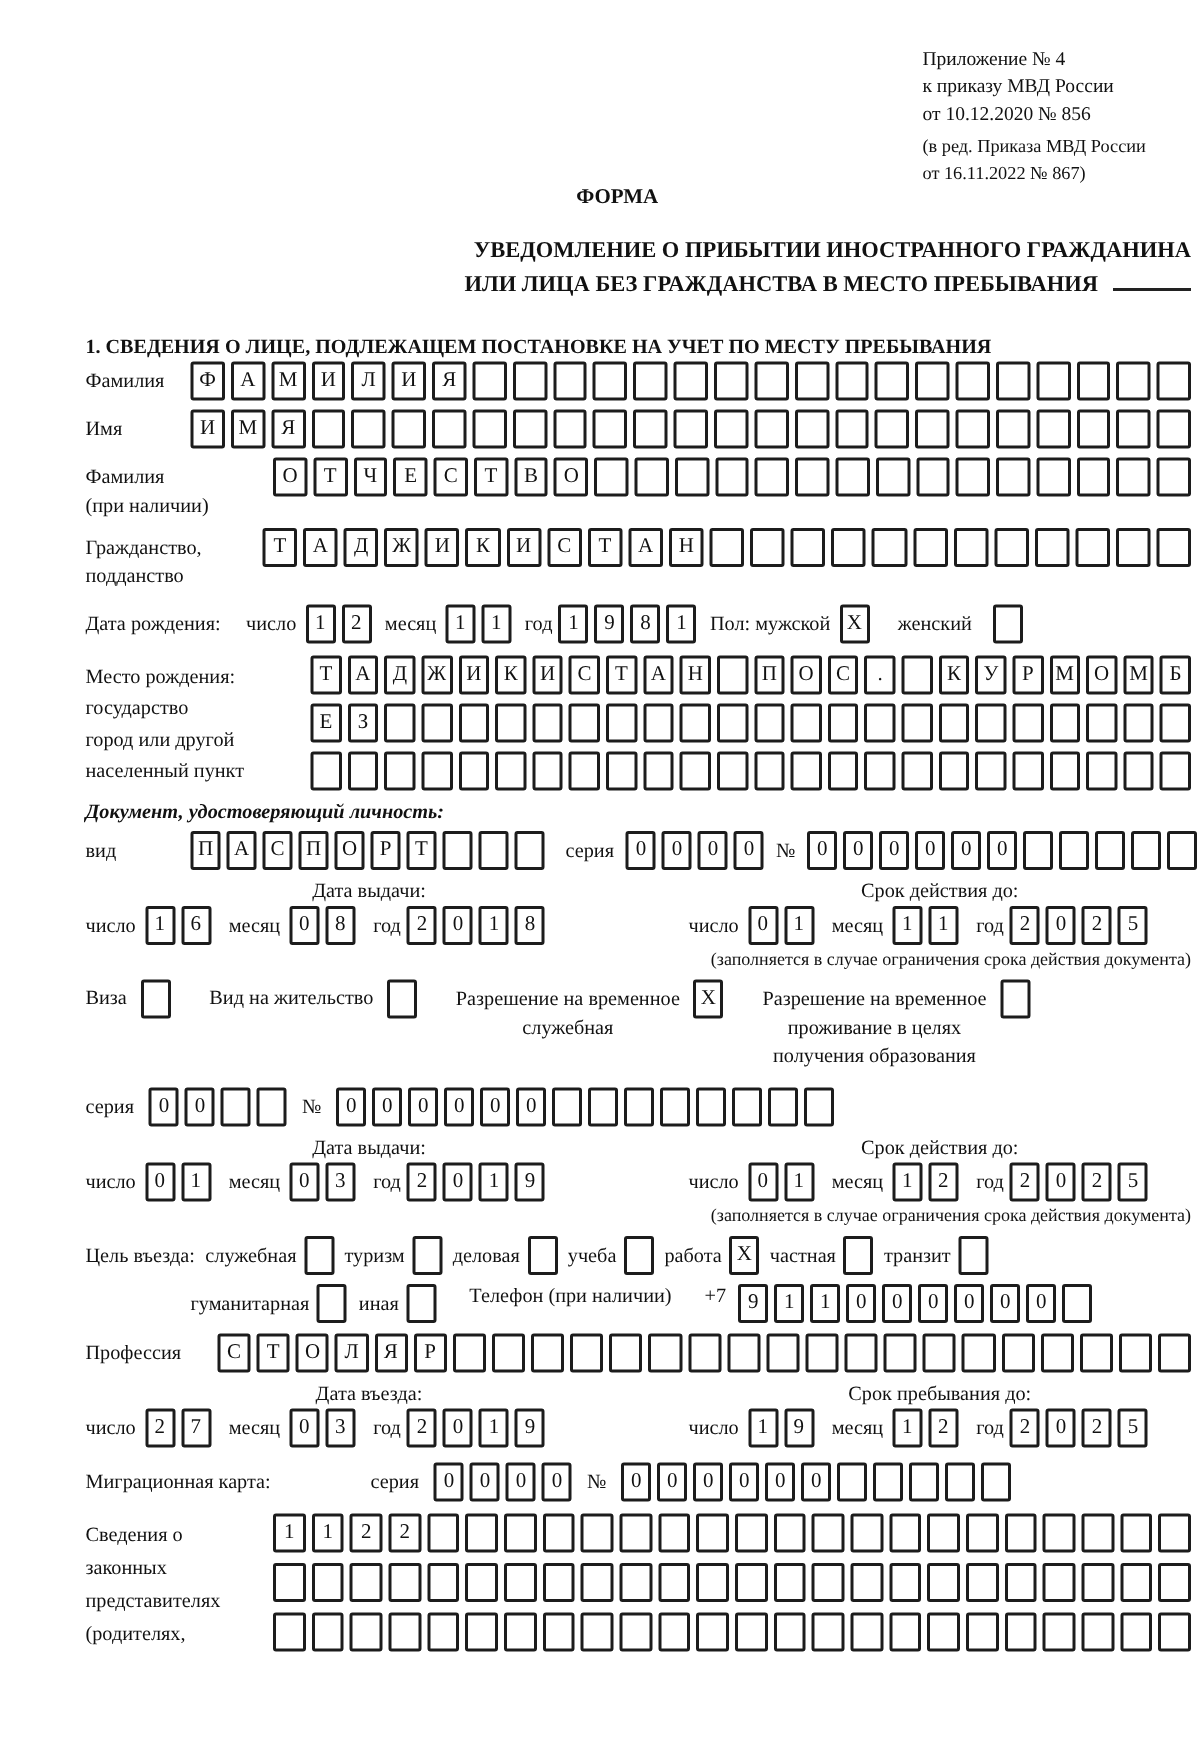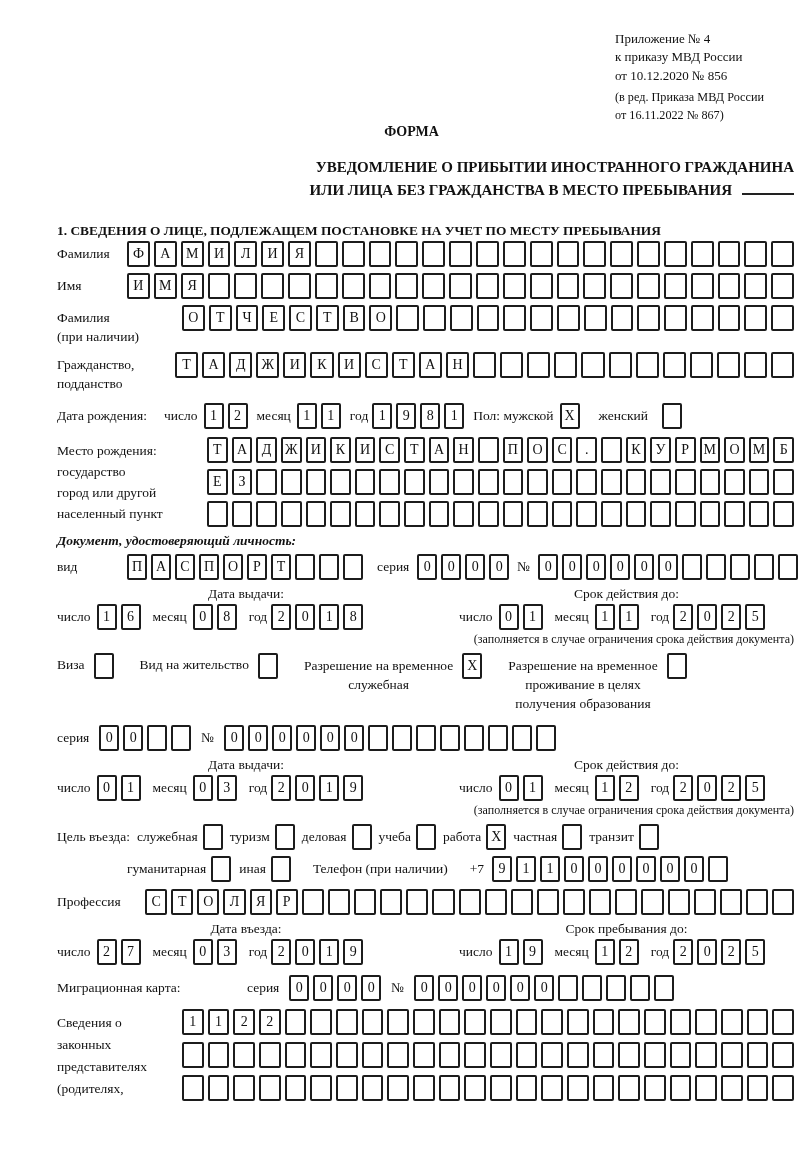--- a/index.html
+++ b/index.html
@@ -55,21 +55,21 @@
 
   .intro { line-height: 1.7; }
 
   .visa-row { display: flex; align-items: flex-start; gap: 9px; margin-top: 6px; margin-bottom: 12px; }
   .visa-row .ml { text-align: center; line-height: 19px; padding-top: 3px; }
   .visa-row .lbl { padding-top: 4px; font-family: Liberation Serif, serif; }
   .visa-row .sp { width: 8px; }
 
   .opt { display: inline-flex; align-items: center; gap: 5px; }
   .purpose1 { display: flex; align-items: center; gap: 7px; margin-bottom: 6px; }
-  .purpose2 { display: flex; align-items: center; gap: 8px; margin-bottom: 7px; padding-left: 70px; }
+  .purpose2 { display: flex; align-items: flex-start; gap: 8px; margin-bottom: 7px; padding-left: 70px; }
 </style>
 </head>
 <body>
 
 <div class="page">
 
   <div class="hdr">
     <div>Приложение № 4</div>
     <div>к приказу МВД России</div>
     <div>от 10.12.2020 № 856</div>

